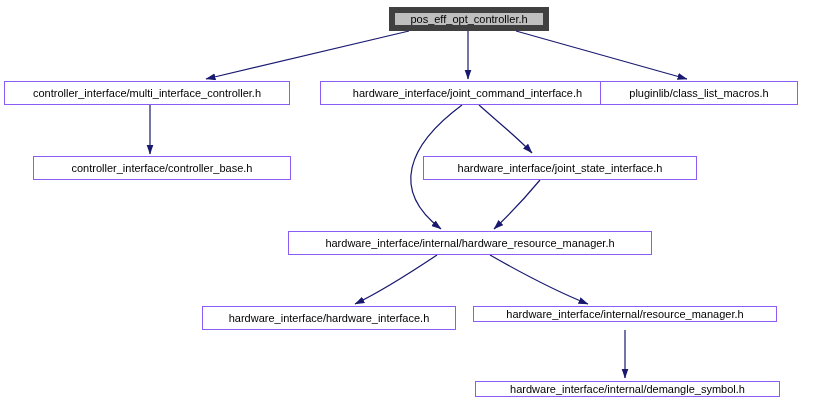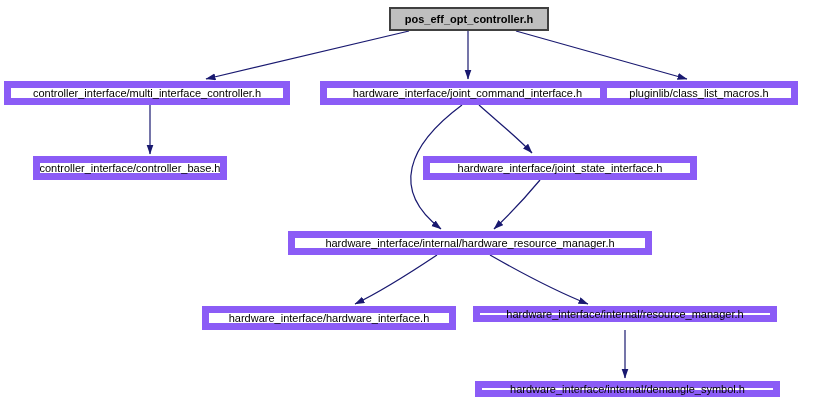--- a/index.html
+++ b/index.html
@@ -19,35 +19,34 @@
     position: absolute;
     left: 0;
     top: 0;
     width: 832px;
     height: 411px;
   }
   .node {
     position: absolute;
     box-sizing: border-box;
     background: #ffffff;
-    border: 7px solid #8b5cf6;
+    border: 1px solid #8b5cf6;
     color: #000000;
     font-size: 11px;
     line-height: 1;
     display: flex;
     align-items: center;
     justify-content: center;
     white-space: nowrap;
     cursor: pointer;
   }
   .node.root {
     background: #bfbfbf;
-    border: 2px solid #404040;
+    border: 6px solid #404040;
     cursor: default;
-    font-weight: bold;
   }
 </style>
 </head>
 <body>
 
 <div id="graph-canvas">
 
   <svg id="edge-layer" viewBox="0 0 832 411" xmlns="http://www.w3.org/2000/svg">
     <defs>
       <marker id="arrow" markerWidth="10" markerHeight="8" refX="9.5" refY="3.5" orient="auto" markerUnits="userSpaceOnUse">
@@ -69,21 +68,21 @@
   </svg>
 
   <div class="node root" style="left:389px; top:7px; width:160px; height:24px;">pos_eff_opt_controller.h</div>
 
   <div class="node" style="left:4px; top:81px; width:286px; height:24px;">controller_interface/multi_interface_controller.h</div>
 
   <div class="node" style="left:320px; top:81px; width:295px; height:24px;">hardware_interface/joint_command_interface.h</div>
 
   <div class="node" style="left:600px; top:81px; width:198px; height:24px;">pluginlib/class_list_macros.h</div>
 
-  <div class="node" style="left:33px; top:156px; width:194px; height:24px;">controller_interface/controller_base.h</div>
+  <div class="node" style="left:33px; top:156px; width:258px; height:24px;">controller_interface/controller_base.h</div>
 
   <div class="node" style="left:423px; top:156px; width:274px; height:24px;">hardware_interface/joint_state_interface.h</div>
 
   <div class="node" style="left:288px; top:231px; width:364px; height:24px;">hardware_interface/internal/hardware_resource_manager.h</div>
 
   <div class="node" style="left:188px; top:306px; width:254px; height:24px;margin-left:14px;">hardware_interface/hardware_interface.h</div>
 
   <div class="node" style="left:473px; top:306px; width:304px; height:16px;">hardware_interface/internal/resource_manager.h</div>
 
   <div class="node" style="left:475px; top:381px; width:305px; height:16px;">hardware_interface/internal/demangle_symbol.h</div>

